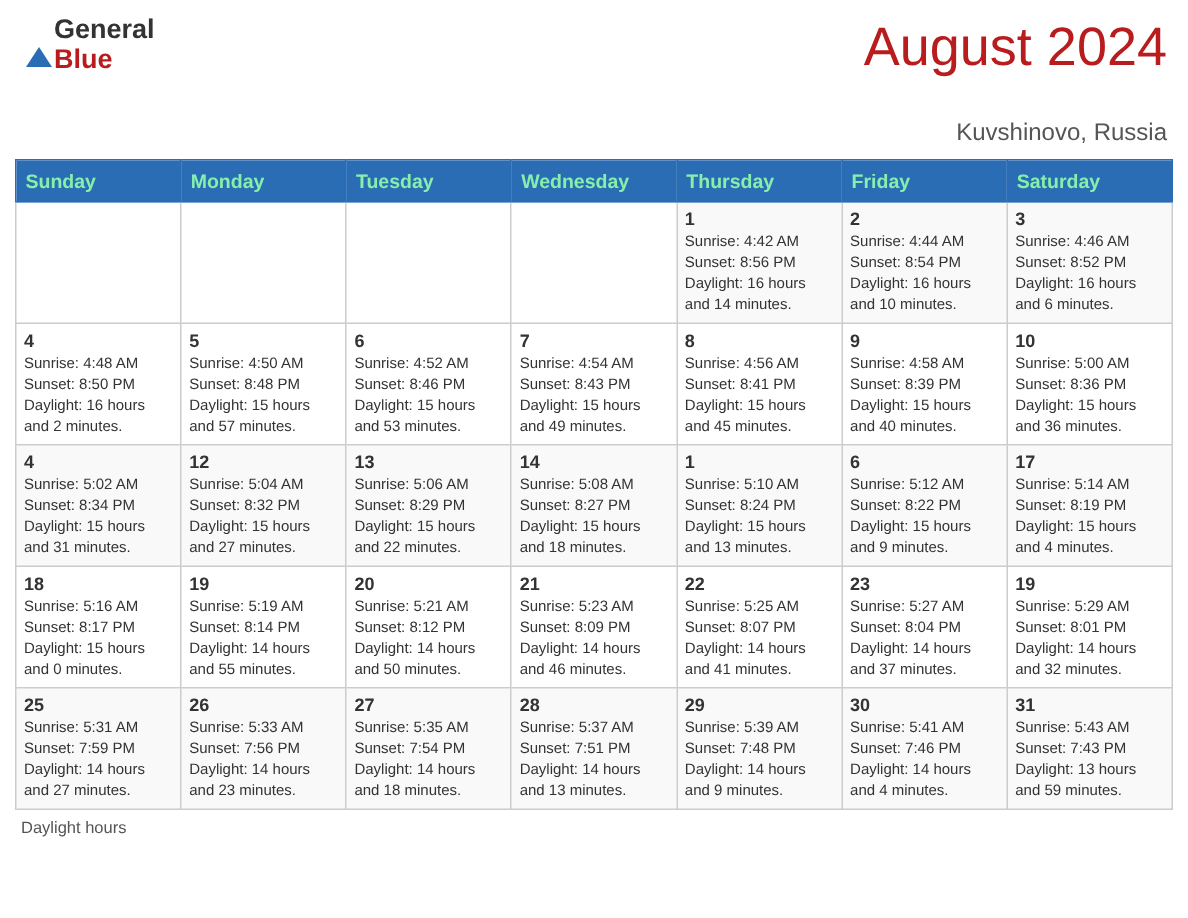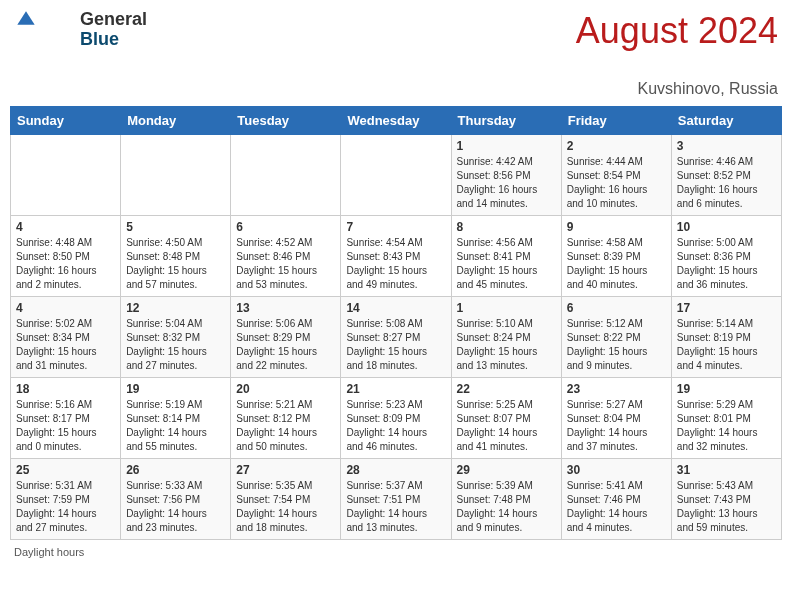--- a/index.html
+++ b/index.html
@@ -12,37 +12,36 @@
     }
     .header {
       display: flex;
       justify-content: space-between;
       align-items: flex-start;
       margin-bottom: 8px;
       padding: 0 4px;
     }
     .logo {
       display: flex;
-      align-items: flex-start;
-      gap: 44px;
+      align-items: flex-end;
     }
     .logo-text {
       display: flex;
       flex-direction: column;
       line-height: 1.1;
     }
     .logo-general {
       font-size: 18px;
       font-weight: bold;
       color: #333;
     }
     .logo-blue {
       font-size: 18px;
       font-weight: bold;
-      color: #0c4a6e;
+      color: #b91c1c;
     }
     .logo-icon {
       width: 20px;
       height: 20px;
       margin-left: 2px;
     }
     .title-block {
       text-align: right;
     }
     .month-year {
@@ -55,21 +54,21 @@
       color: #555;
       margin-top: 28px;
     }
     .calendar {
       width: 100%;
       border-collapse: collapse;
       border: 1px solid #ccc;
     }
     .calendar th {
       background-color: #2a6db5;
-      color: #ffffff;
+      color: #86efac;
       text-align: left;
       padding: 6px 6px;
       font-size: 13px;
       border: 1px solid #2a6db5;
     }
     .calendar td {
       vertical-align: top;
       padding: 4px 5px;
       border: 1px solid #ccc;
       width: 14.28%;

